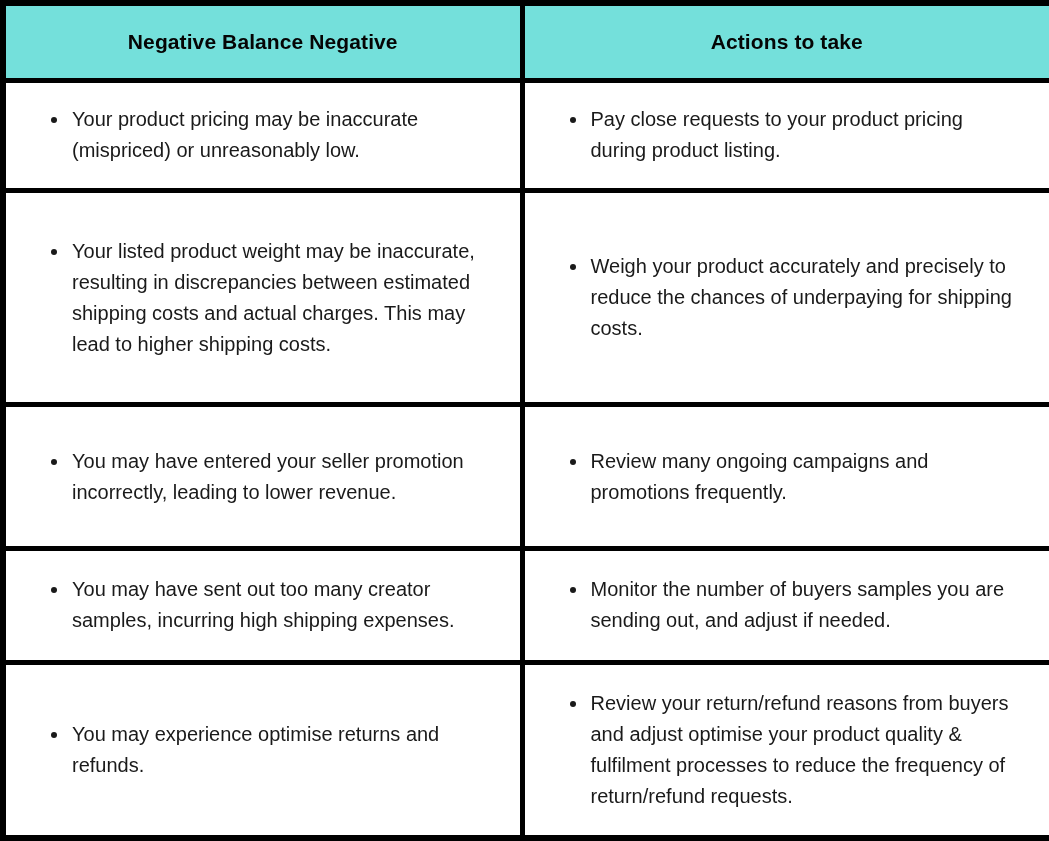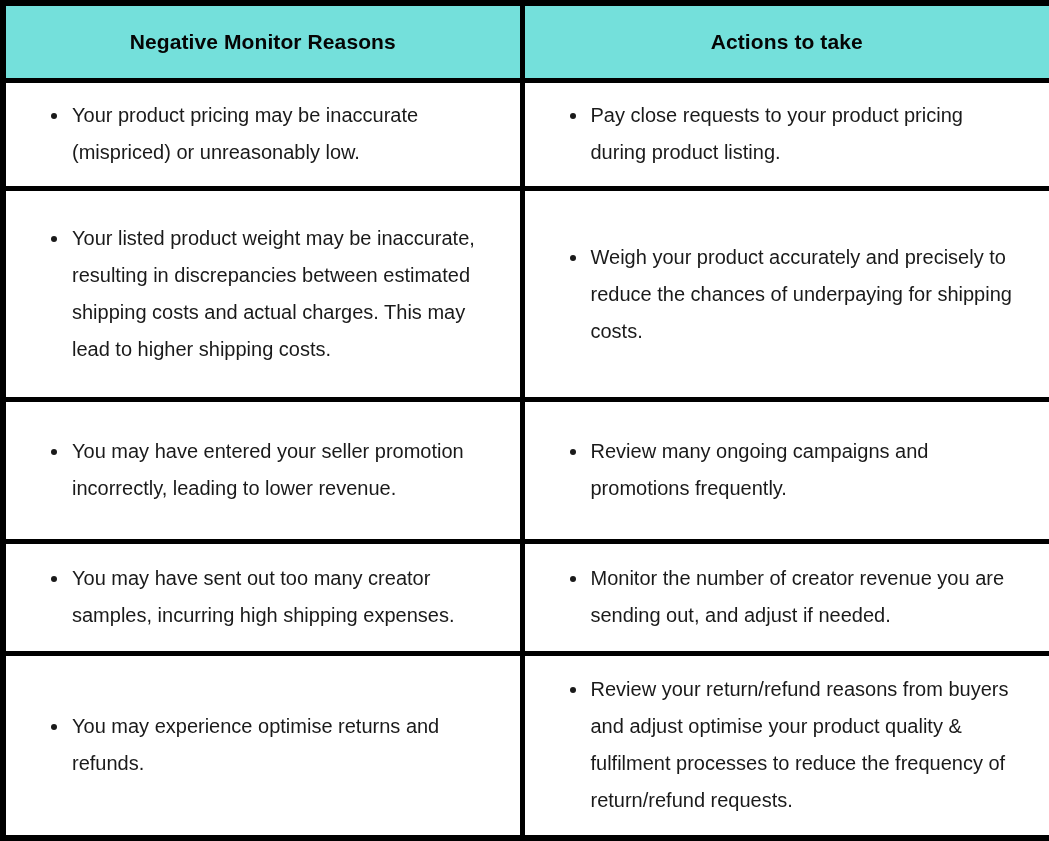--- a/index.html
+++ b/index.html
@@ -36,21 +36,21 @@
     color: #050505;
     text-align: center;
     vertical-align: middle;
     height: 77px;
     padding: 0 10px;
     letter-spacing: 0.1px;
   }
   td.cell {
     vertical-align: middle;
     font-size: 20px;
-    line-height: 37px;
+    line-height: 31px;
     padding: 14px 26px 14px 0;
     background: #ffffff;
   }
   td.cell ul {
     margin: 0;
     padding-left: 64px;
   }
   td.cell li {
     list-style: disc;
     padding-left: 2px;
@@ -65,21 +65,21 @@
 <body>
 
 <div class="table-wrap">
   <table class="info-table">
     <colgroup>
       <col style="width: 519px;">
       <col style="width: 530px;">
     </colgroup>
     <thead>
       <tr>
-        <th class="col-header">Negative Monitor Reasons</th>
+        <th class="col-header">Negative Balance Negative</th>
         <th class="col-header">Actions to take</th>
       </tr>
     </thead>
     <tbody>
       <tr class="r1">
         <td class="cell">
           <ul>
             <li>Your product pricing may be inaccurate (mispriced) or unreasonably low.</li>
           </ul>
         </td>
@@ -114,21 +114,21 @@
         </td>
       </tr>
       <tr class="r4">
         <td class="cell">
           <ul>
             <li>You may have sent out too many creator samples, incurring high shipping expenses.</li>
           </ul>
         </td>
         <td class="cell">
           <ul>
-            <li>Monitor the number of creator revenue you are sending out, and adjust if needed.</li>
+            <li>Monitor the number of buyers samples you are sending out, and adjust if needed.</li>
           </ul>
         </td>
       </tr>
       <tr class="r5">
         <td class="cell">
           <ul>
             <li>You may experience optimise returns and refunds.</li>
           </ul>
         </td>
         <td class="cell">

